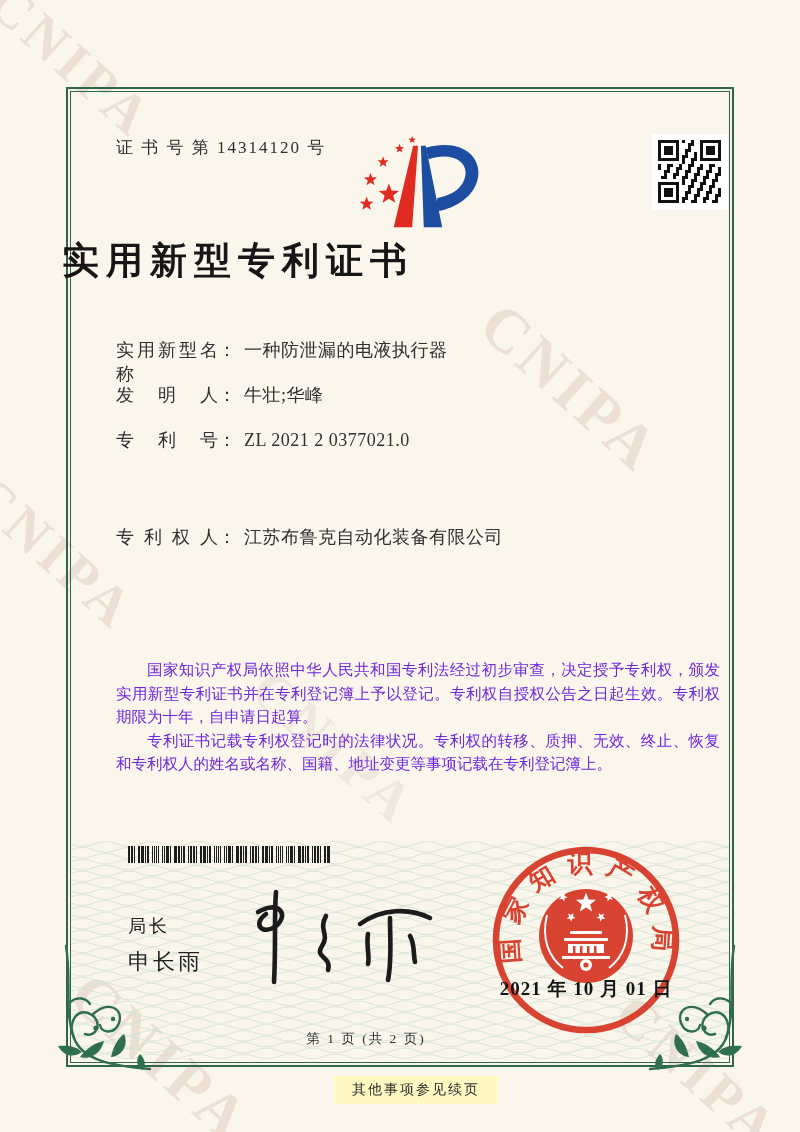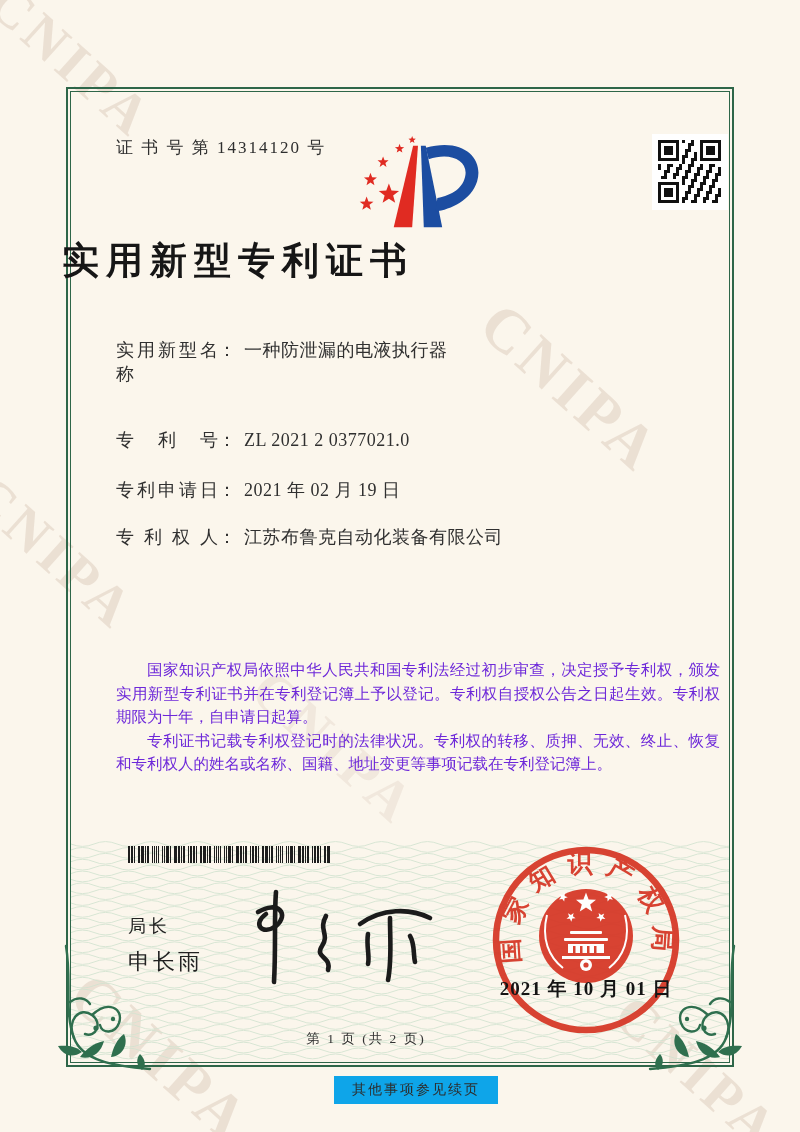--- a/index.html
+++ b/index.html
@@ -55,21 +55,21 @@
   .sig-name{position:absolute; left:112px; top:947px; font-size:22px; letter-spacing:3px; color:#222;}
   .sig-draw{position:absolute; left:222px; top:886px;}
   .seal{position:absolute; left:473px; top:843px; opacity:.94;}
   .seal-date{
     position:absolute; left:480px; top:976px; width:180px; text-align:center;
     font-size:19px; font-weight:bold; letter-spacing:1px; color:#141414;
   }
   .page-no{position:absolute; left:0; top:1030px; width:700px; text-align:center; font-size:13.5px; letter-spacing:2px; color:#333;}
   .note-box{
     position:absolute; left:50%; top:1076px; transform:translateX(-50%);
-    background:#0ea5e9; padding:5px 18px; font-size:14px; letter-spacing:2px; color:#2d2d2d;
+    background:#fef9c3; padding:5px 18px; font-size:14px; letter-spacing:2px; color:#2d2d2d;
     z-index:4; white-space:nowrap;
   }
   .ornament{position:absolute; z-index:4;}
   .ornament.left{left:52px; top:942px;}
   .ornament.right{left:648px; top:942px; transform:scaleX(-1);}
 </style>
 </head>
 <body>
 
 <div class="page">
@@ -295,25 +295,25 @@
           <rect x="3" y="45" width="15" height="15" fill="#fff"></rect>
           <rect x="6" y="48" width="9" height="9" fill="#111"></rect>
         </svg>
     </div>
 
     <div class="title">实用新型专利证书</div>
 
     <div class="frow r1">
       <span class="flabel">实用新型名称</span><span class="fcolon">：</span><span class="fvalue">一种防泄漏的电液执行器</span>
     </div>
+    <div class="frow r2">
+      <span class="flabel">发明人</span><span class="fcolon">：</span><span class="fvalue">牛壮;华峰</span>
+    </div>
     <div class="frow r3">
       <span class="flabel">专利号</span><span class="fcolon">：</span><span class="fvalue">ZL 2021 2 0377021.0</span>
-    </div>
-    <div class="frow r4">
-      <span class="flabel">专利申请日</span><span class="fcolon">：</span><span class="fvalue">2021 年 02 月 19 日</span>
     </div>
     <div class="frow r5">
       <span class="flabel">专利权人</span><span class="fcolon">：</span><span class="fvalue">江苏布鲁克自动化装备有限公司</span>
     </div>
 
 
     <div class="paras">
       <p>国家知识产权局依照中华人民共和国专利法经过初步审查，决定授予专利权，颁发实用新型专利证书并在专利登记簿上予以登记。专利权自授权公告之日起生效。专利权期限为十年，自申请日起算。</p>
       <p>专利证书记载专利权登记时的法律状况。专利权的转移、质押、无效、终止、恢复和专利权人的姓名或名称、国籍、地址变更等事项记载在专利登记簿上。</p>
     </div>

